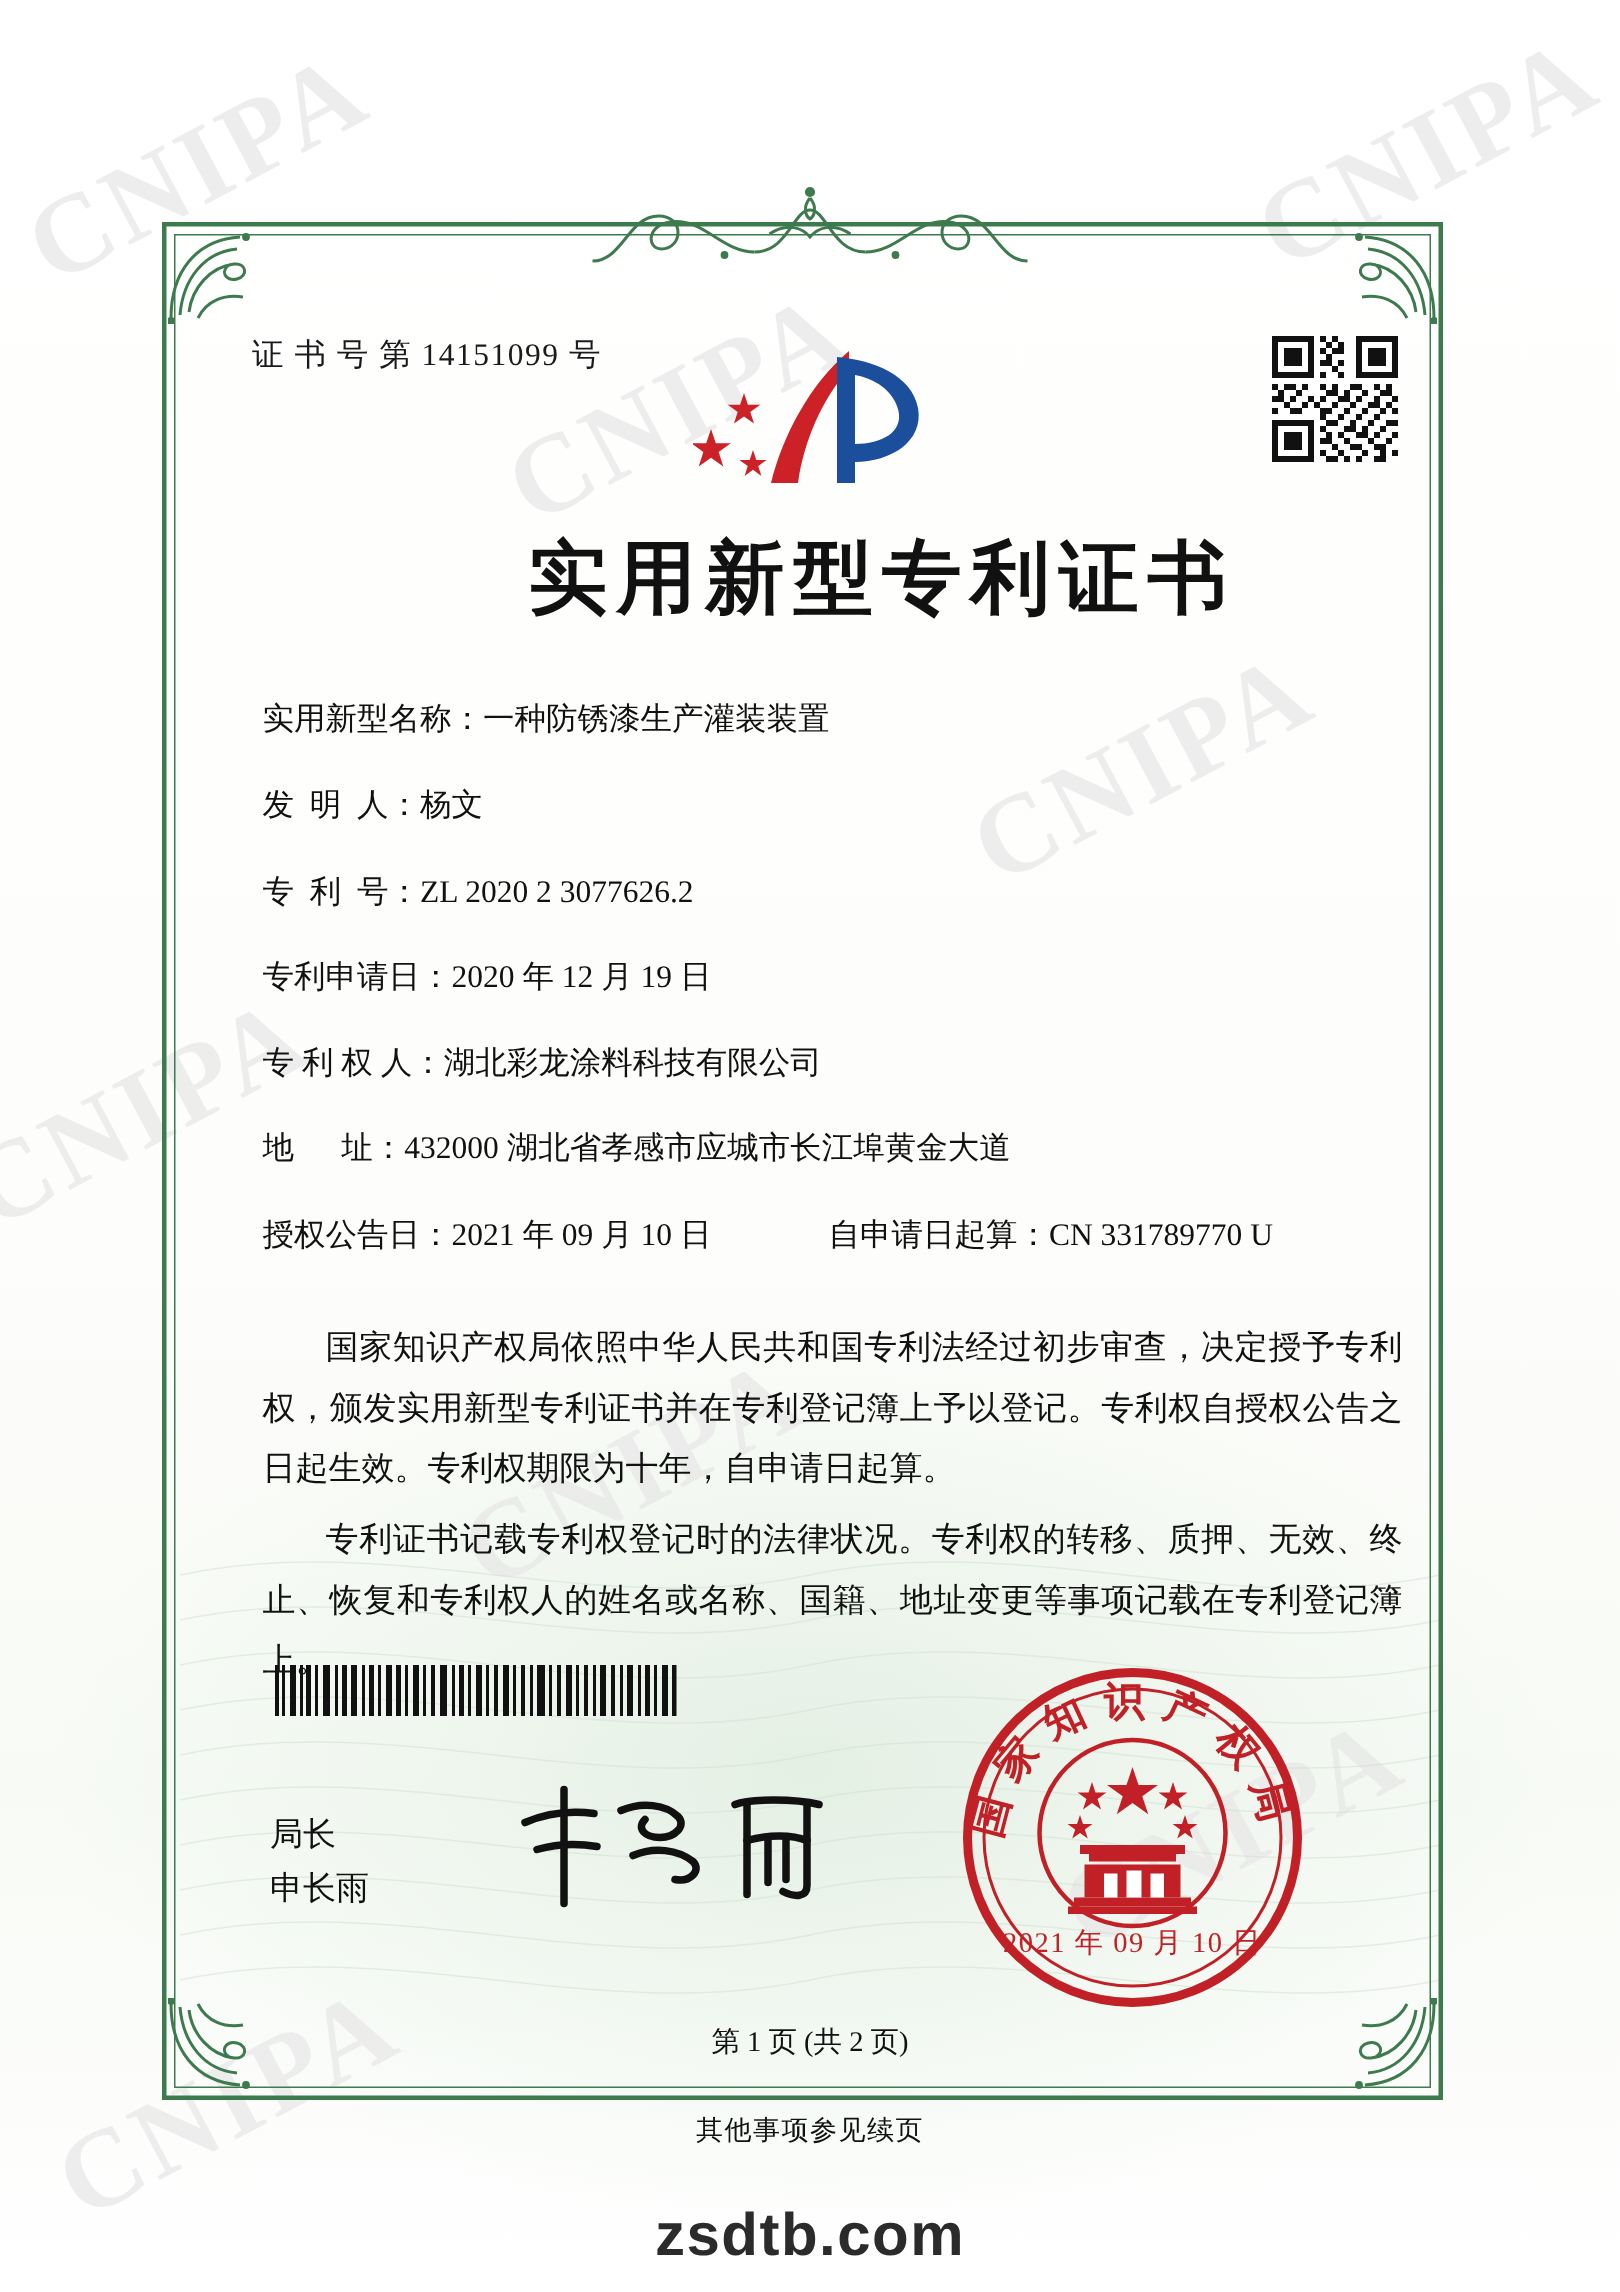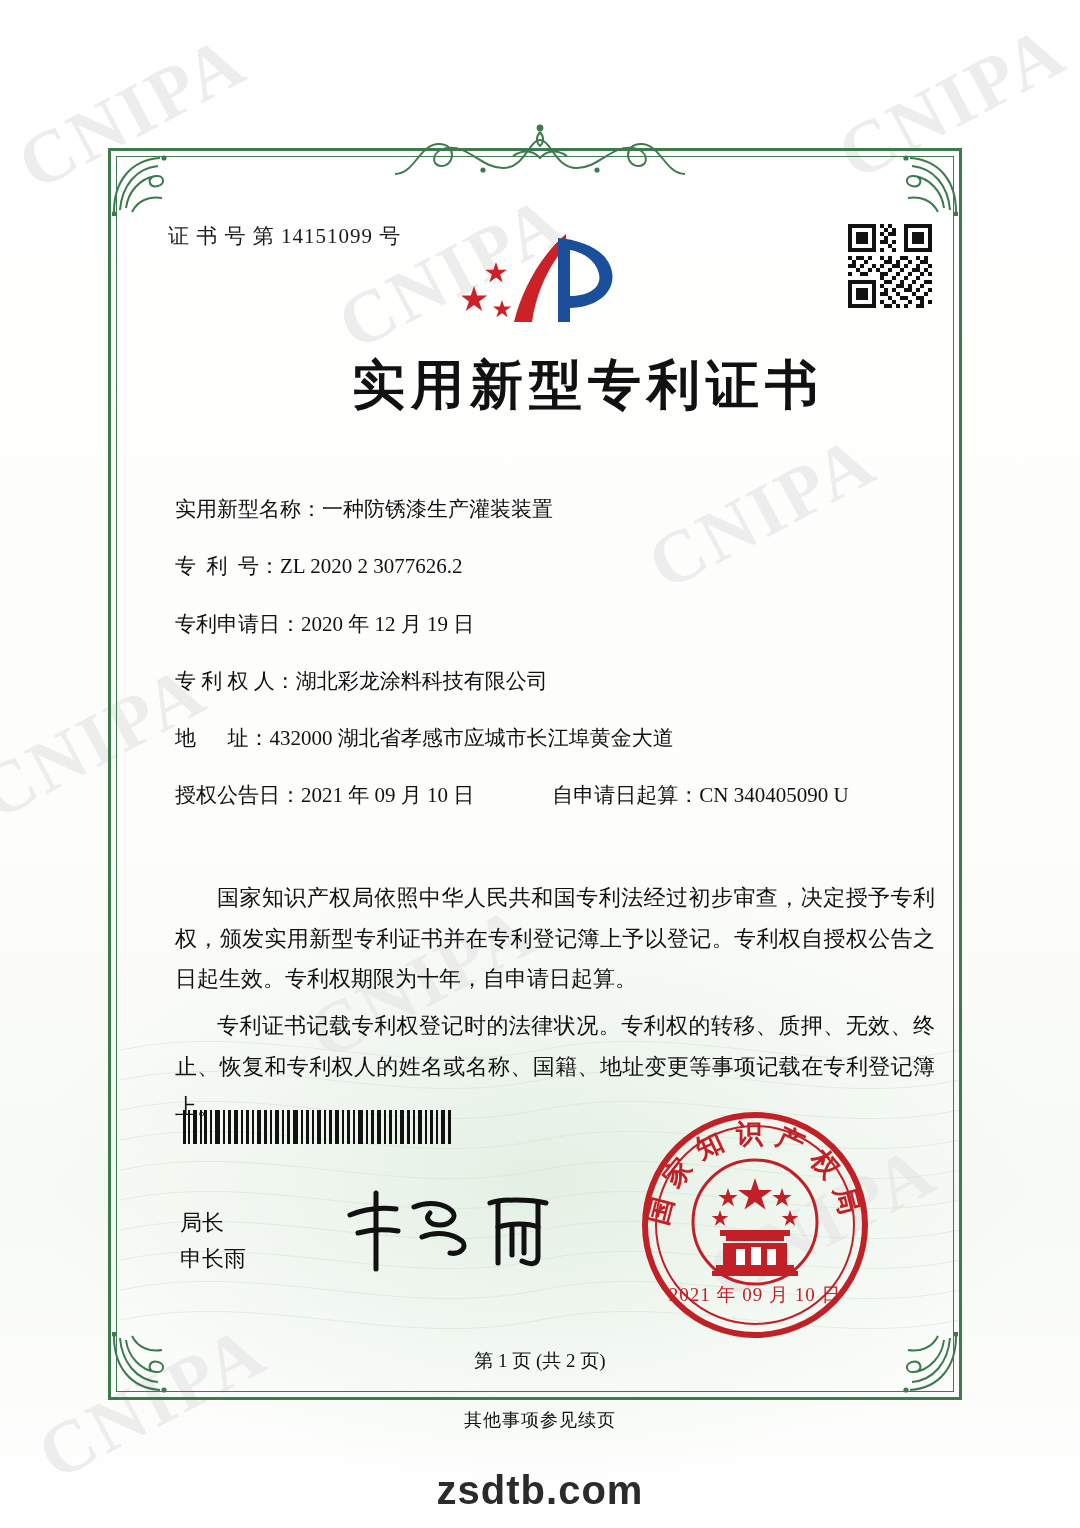--- a/index.html
+++ b/index.html
@@ -121,21 +121,20 @@
     left: 175px; top: 466px;
     width: 760px;
   }
   .row {
     display: flex;
     align-items: baseline;
     margin-bottom: 30px;
     font-size: 21px;
     color: #111;
     line-height: 1.3;
-    margin-top: 30px;
   }
   .lbl {
     flex: 0 0 auto;
     letter-spacing: 0px;
     white-space: pre;
   }
   .val {
     flex: 1 1 auto;
     white-space: nowrap;
   }
@@ -447,20 +446,24 @@
 
   <div class="title">实用新型专利证书</div>
 
   <div class="fields">
 
     <div class="row">
       <span class="lbl">实用新型名称：</span>
       <span class="val">一种防锈漆生产灌装装置</span>
     </div>
 
+    <div class="row">
+      <span class="lbl">发  明  人：</span>
+      <span class="val">杨文</span>
+    </div>
 
     <div class="row">
       <span class="lbl">专  利  号：</span>
       <span class="val">ZL 2020 2 3077626.2</span>
     </div>
 
     <div class="row">
       <span class="lbl">专利申请日：</span>
       <span class="val">2020 年 12 月 19 日</span>
     </div>
@@ -473,21 +476,21 @@
     <div class="row">
       <span class="lbl">地      址：</span>
       <span class="val">432000 湖北省孝感市应城市长江埠黄金大道</span>
     </div>
 
     <div class="row double">
       <span class="lbl">授权公告日：</span>
       <span class="val">2021 年 09 月 10 日</span>
       <span class="gap"></span>
       <span class="lbl">自申请日起算：</span>
-      <span class="val">CN 340405090 U</span>
+      <span class="val">CN 331789770 U</span>
     </div>
 
   </div>
 
   <div class="paras">
     <p>国家知识产权局依照中华人民共和国专利法经过初步审查，决定授予专利权，颁发实用新型专利证书并在专利登记簿上予以登记。专利权自授权公告之日起生效。专利权期限为十年，自申请日起算。</p>
     <p>专利证书记载专利权登记时的法律状况。专利权的转移、质押、无效、终止、恢复和专利权人的姓名或名称、国籍、地址变更等事项记载在专利登记簿上。</p>
   </div>
 
   <div class="barcode">

